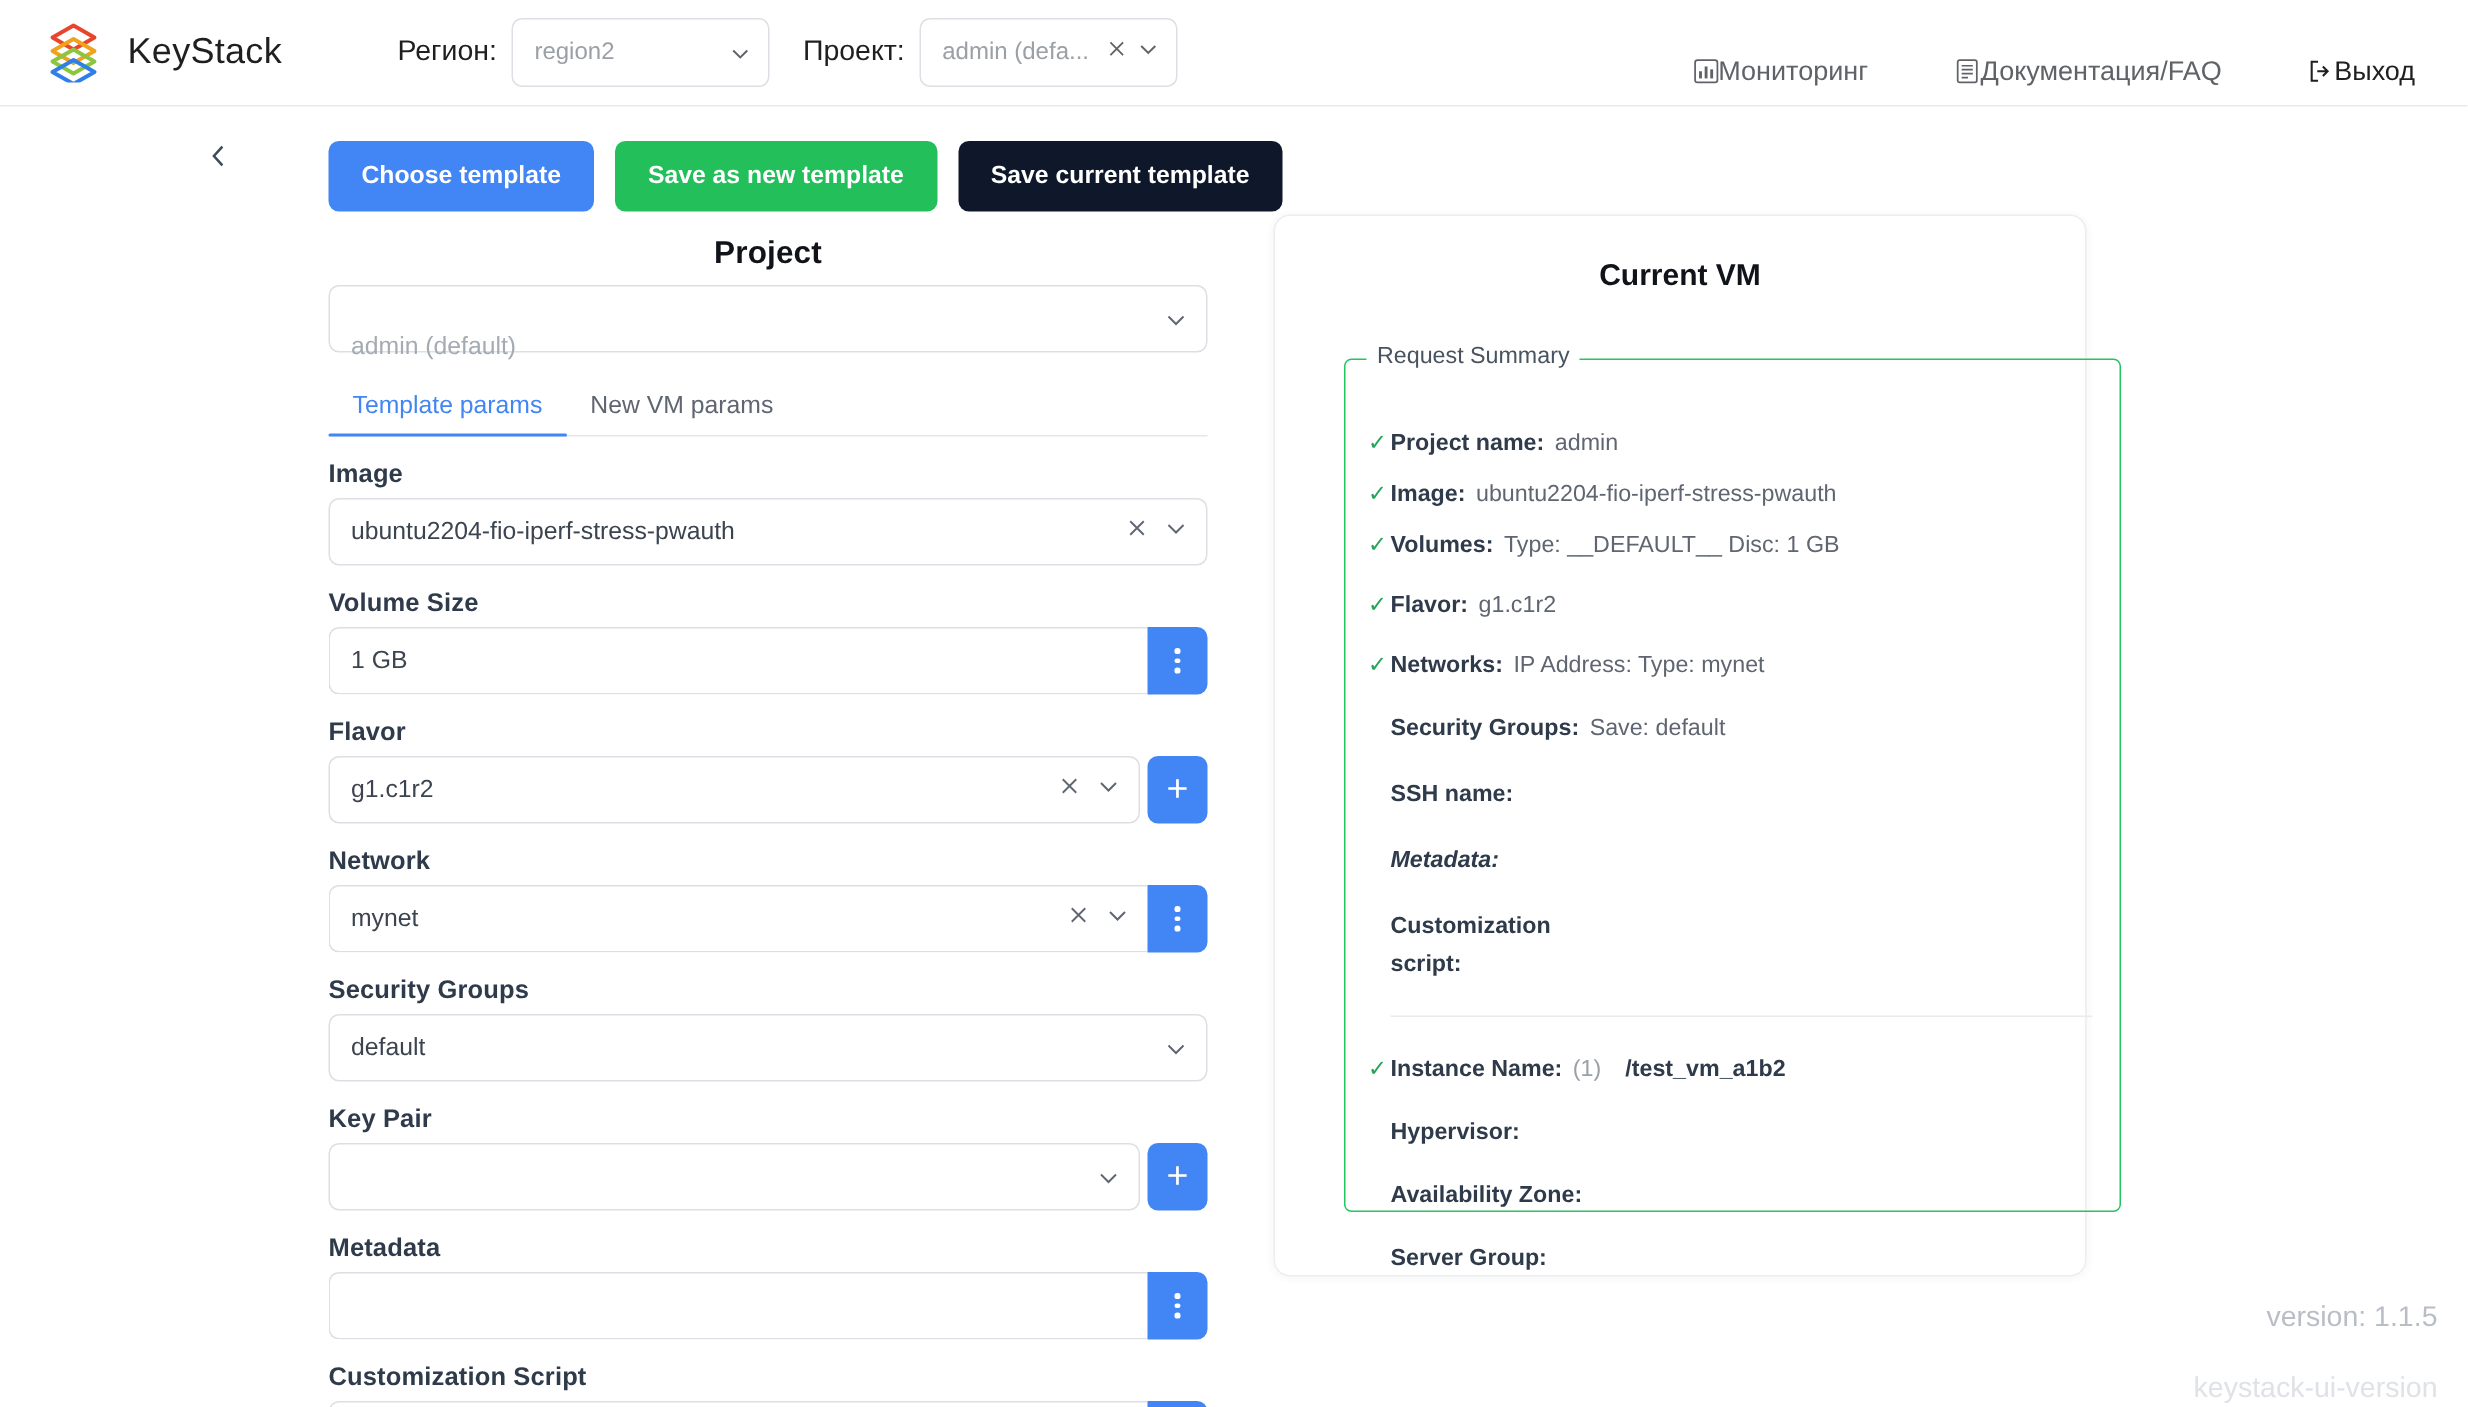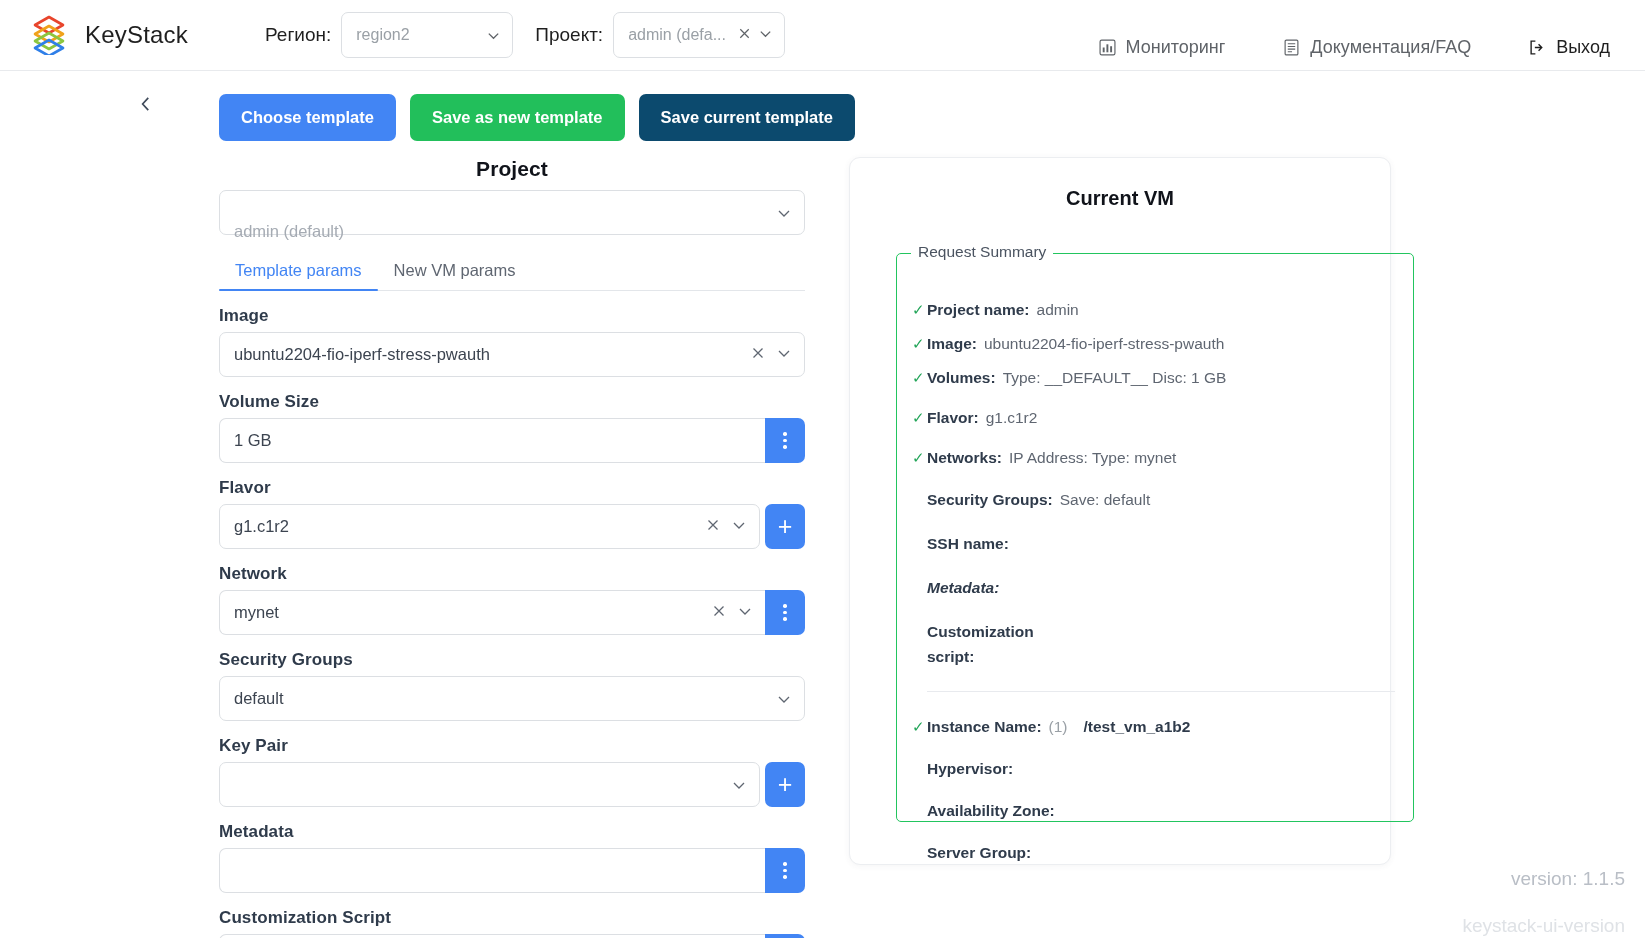--- a/index.html
+++ b/index.html
@@ -37,21 +37,21 @@
   .sel-box.project { width: 172px; justify-content: space-between; }
   .sel-val { font-size: 16px; color: #9aa0a6; white-space: nowrap; overflow: hidden; }
   .sel-icons { display: flex; align-items: center; gap: 6px; color: #5f6368; }
   .selector-group + .selector-group { margin-left: 22px; }
 
   .header-right {
     margin-left: auto; margin-right: 35px;
     display: flex; align-items: center; gap: 58px;
   }
   .hdr-link {
-    display: flex; align-items: center; gap: 10px;
+    display: flex; align-items: center; gap: 0;
     font-size: 18px; color: #5f6368; text-decoration: none; white-space: nowrap; margin-top: 24px;
   }
   .hdr-link.exit { color: #1f1f1f; }
   .hdr-link svg { display: block; flex: none; }
 
   
   .body-area { position: absolute; top: 71px; left: 0; width: 1645px; height: 867px; }
 
   .collapse-btn {
     position: absolute; left: 133px; top: 21px;
@@ -65,21 +65,21 @@
 
   .btn-row { display: flex; gap: 14px; }
   .btn {
     height: 47px; border: none; border-radius: 7px;
     font-family: "Liberation Sans", sans-serif;
     font-size: 16.5px; font-weight: bold; color: #ffffff;
     cursor: pointer; padding: 0 22px; white-space: nowrap;
   }
   .btn.primary  { background: #4285f4; }
   .btn.success  { background: #22bf5b; }
-  .btn.disabled { background: #0c4a6e; cursor: default; }
+  .btn.disabled { background: #0f172a; cursor: default; }
 
   .field-label {
     font-size: 17px; font-weight: bold; color: #2f3b4b;
     margin-bottom: 6px; letter-spacing: .1px;
   }
   .field-label.big { font-size: 21px; color: #10131a; margin-bottom: 9px; text-align: center; }
 
   .blk { margin-top: 15px; }
 
   .ctl-row { display: flex; align-items: stretch; }
@@ -120,21 +120,21 @@
     font-family: "Liberation Sans", sans-serif;
   }
   .tab.active { color: #4285f4; }
   .tab.active::after {
     content: ""; position: absolute; left: 0; right: 0; bottom: 0;
     height: 2.5px; background: #4285f4; border-radius: 2px;
   }
 
   
   .vm-card {
-    position: absolute; left: 849px; top: 86px;
+    position: absolute; left: 849px; top: 72px;
     width: 542px; height: 708px;
     background: #ffffff; border: 1px solid #eceef1; border-radius: 11px;
     box-shadow: 0 1px 6px rgba(60,70,90,.06);
   }
   .vm-title {
     text-align: center; margin-top: 29px;
     font-size: 20px; font-weight: bold; color: #10131a;
   }
   .fieldset {
     position: absolute; left: 46px; top: 95px;

